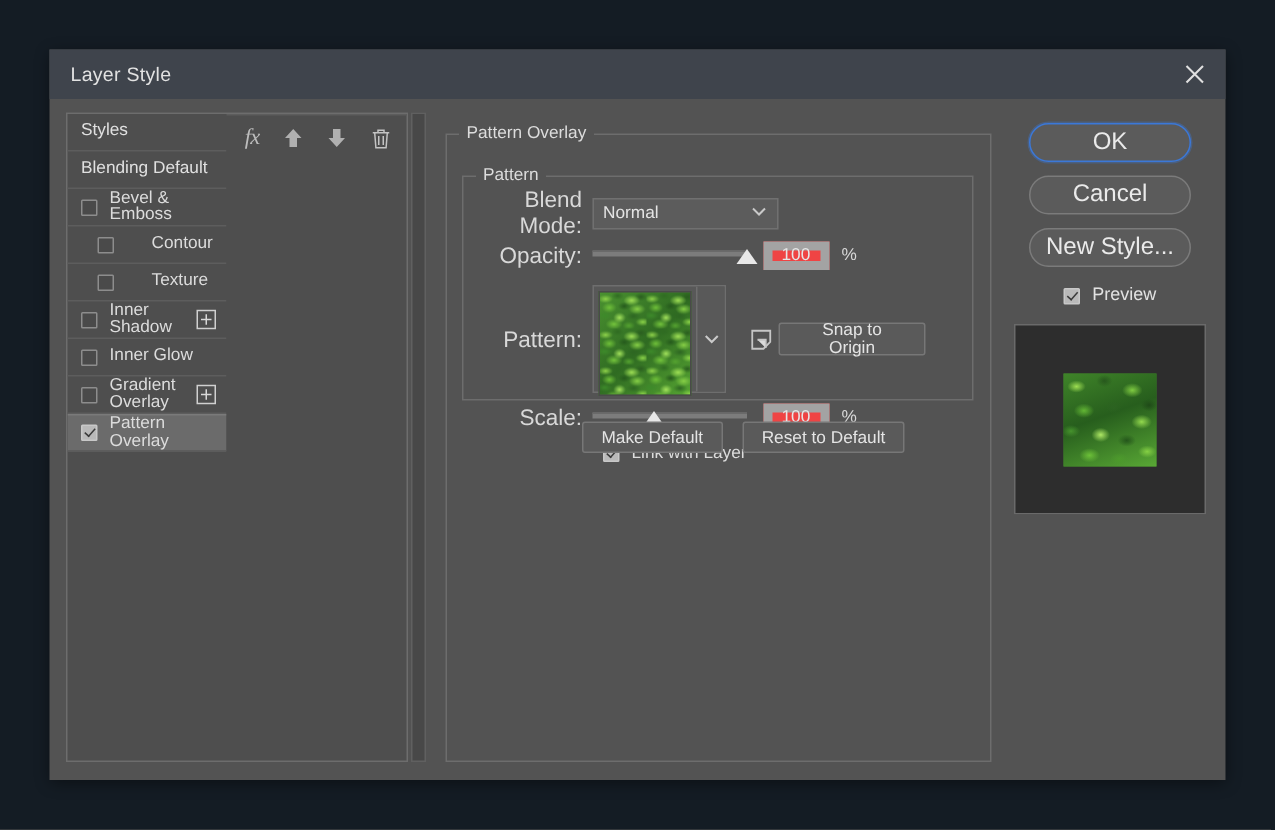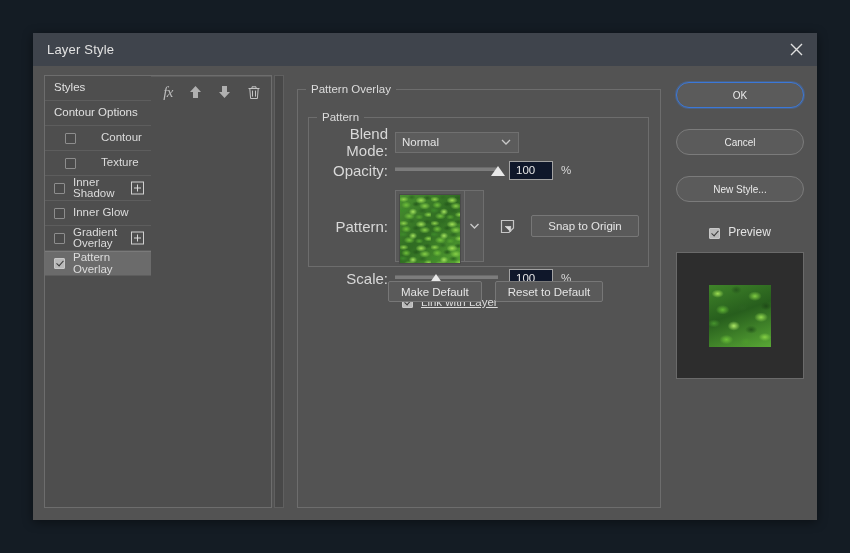--- a/index.html
+++ b/index.html
@@ -264,22 +264,22 @@
     top: 3px;
     width: 0; height: 0;
     border-left: 7px solid transparent;
     border-right: 7px solid transparent;
     border-bottom: 10px solid #e8e8e8;
     transform: translateX(-7px);
   }
   .numfield {
     width: 44px;
     height: 19px;
-    background: #0f172a;
-    border: 1px solid #a3a3a3;
+    background: #ef4444;
+    border: 6px solid #a3a3a3;
     box-sizing: border-box;
     margin-left: 11px;
     font-size: 11.5px;
     color: #e6e6e6;
     display: flex;
     align-items: center;
     padding-left: 6px;
     cursor: text;
   }
   .pct {
@@ -353,31 +353,30 @@
     font-size: 11.5px;
     font-family: "Liberation Sans", sans-serif;
     height: 22px;
     padding: 0 13px;
     cursor: pointer;
     display: inline-flex;
     align-items: center;
     justify-content: center;
     box-sizing: border-box;
   }
-  .snap-btn { margin-left: 16px; width: 108px; }
+  .snap-btn { margin-left: 4px; width: 98px; }
 
   .link-row {
     display: flex;
     align-items: center;
     margin-left: 93px;
     margin-top: 2px;
     font-size: 11.5px;
     color: #dcdcdc;
     cursor: pointer;
-    text-decoration: underline;
   }
 
   .default-btns {
     position: absolute;
     top: 186px;
     left: 90px;
     display: flex;
     gap: 13px;
   }
   .default-btns .btn { height: 21px; padding: 0 12px; }
@@ -385,29 +384,29 @@
   
   .right-col {
     width: 130px;
     flex: none;
     display: flex;
     flex-direction: column;
     align-items: center;
     padding-top: 7px;
   }
   .rbtn {
-    width: 128px;
+    width: 108px;
     height: 26px;
     border-radius: 13px;
     background: #5b5b5b;
     border: 1px solid #7b7b7b;
     color: #eaeaea;
-    font-size: 10px;
+    font-size: 16px;
     font-family: "Liberation Sans", sans-serif;
-    margin-bottom: 21px;
+    margin-bottom: 9px;
     cursor: pointer;
     display: flex;
     align-items: center;
     justify-content: center;
     box-sizing: border-box;
   }
   .rbtn.primary {
     border: 1px solid #3b78d8;
     box-shadow: 0 0 0 1px rgba(59,120,216,0.35);
   }
@@ -467,21 +466,25 @@
 
   <div class="dialog-body">
 
     <div class="left-col">
       <div class="styles-panel">
         <div class="styles-list" id="styles-list">
             <div class="style-row header">
               <span class="label">Styles</span>
             </div>
             <div class="style-row header">
-              <span class="label">Contour Options</span>
+              <span class="label">Blending Default</span>
+            </div>
+            <div class="style-row">
+              <span class="cb"></span>
+              <span class="label">Bevel &amp; Emboss</span>
             </div>
             <div class="style-row indent">
               <span class="cb"></span>
               <span class="label">Contour</span>
             </div>
             <div class="style-row indent">
               <span class="cb"></span>
               <span class="label">Texture</span>
             </div>
             <div class="style-row">

